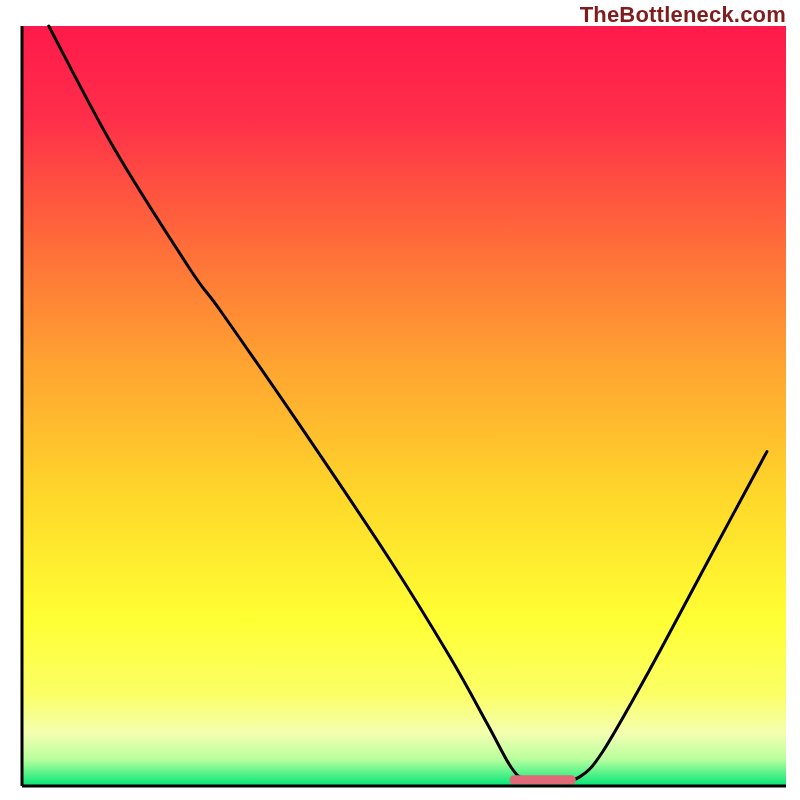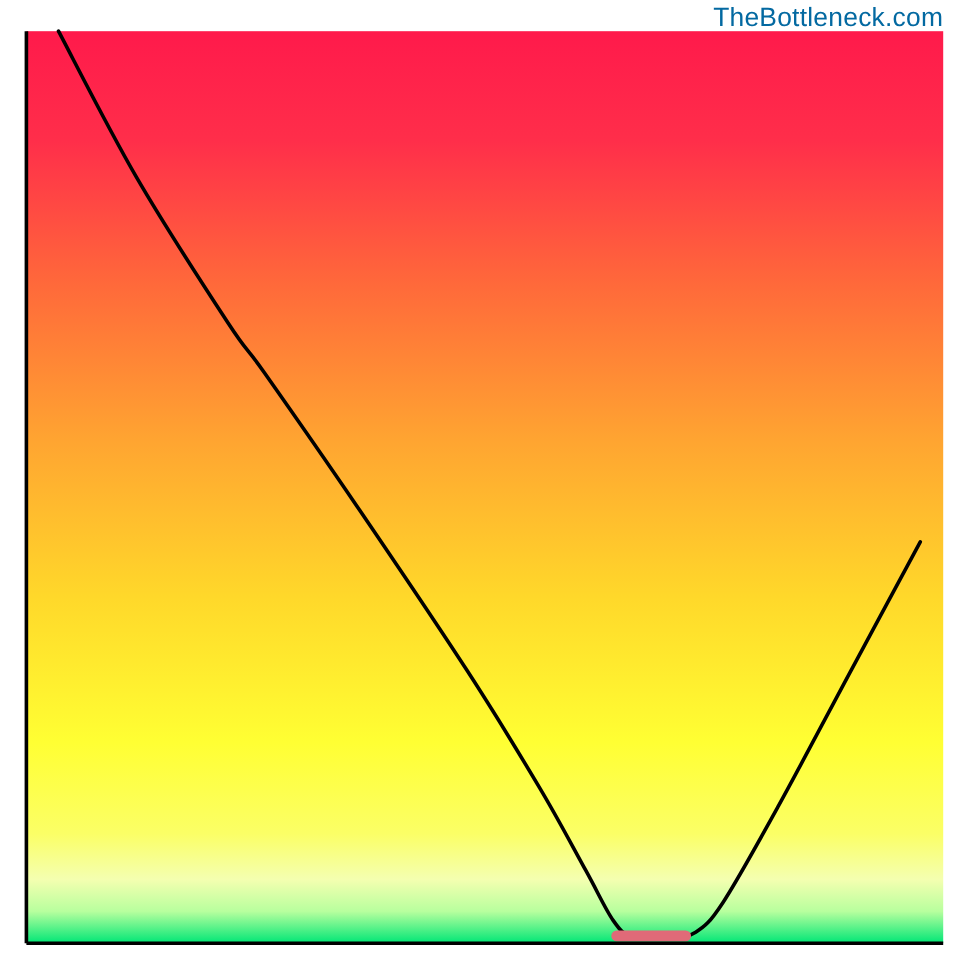--- a/index.html
+++ b/index.html
@@ -13,22 +13,22 @@
   .container {
     position: relative;
     width: 800px;
     height: 800px;
   }
   .watermark {
     position: absolute;
     top: 2px;
     right: 14px;
     font-size: 22px;
-    font-weight: 400;
-    color: #0369a1;
+    font-weight: 700;
+    color: #7f1d1d;
     letter-spacing: 0.2px;
   }
   svg {
     display: block;
   }
 </style>
 </head>
 <body>
 <div class="container">
   <div class="watermark">TheBottleneck.com</div>

